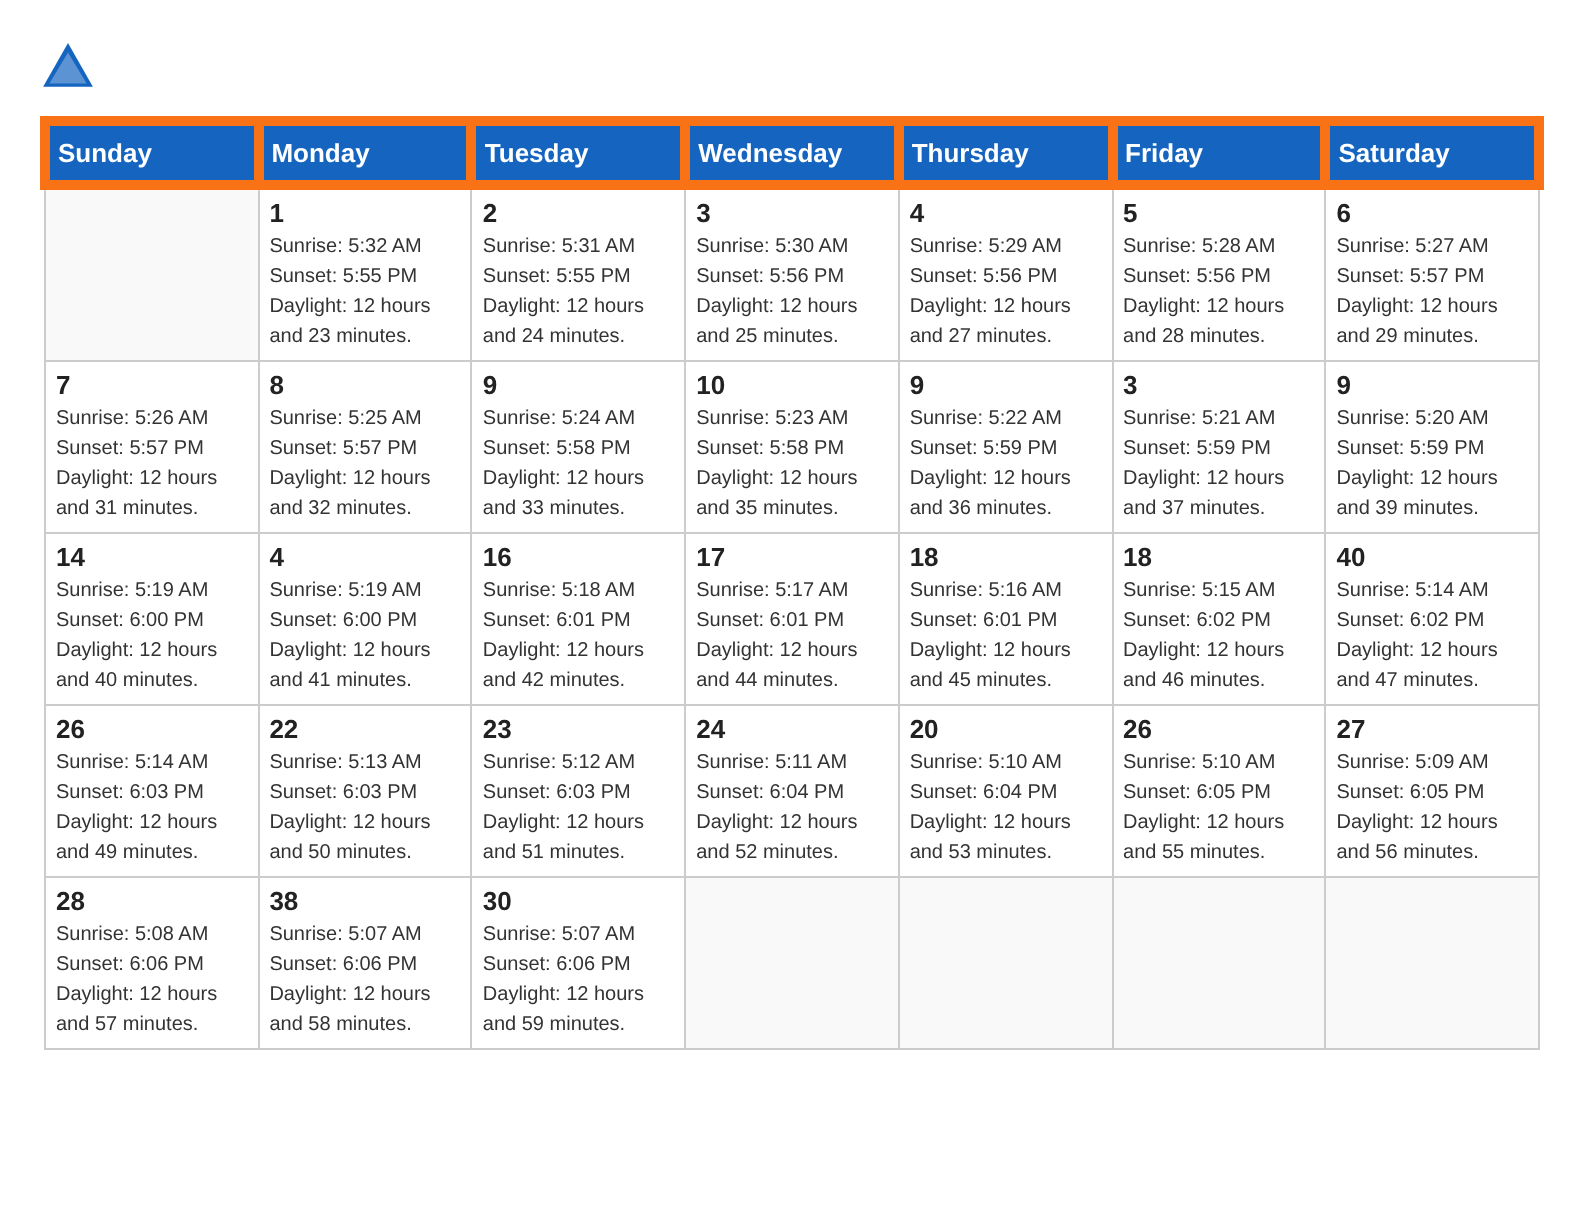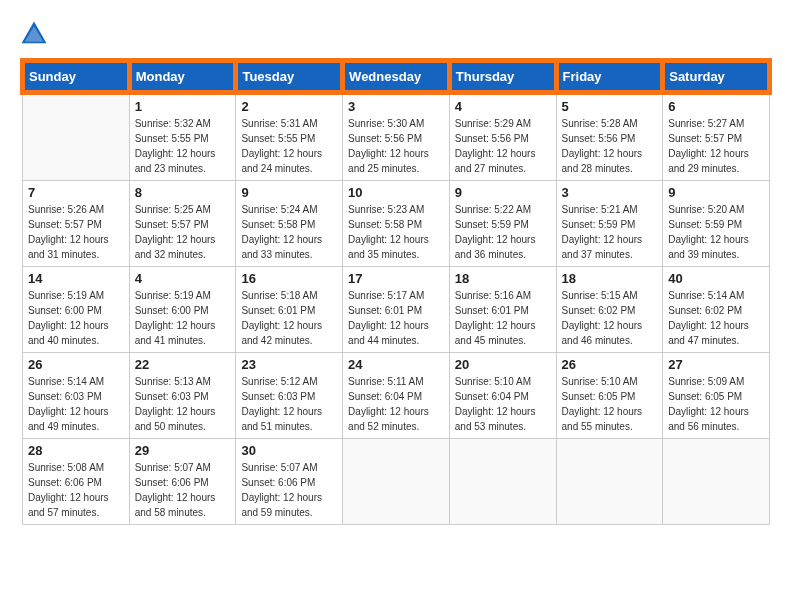--- a/index.html
+++ b/index.html
@@ -234,21 +234,21 @@
           <span class="day-num">27</span>
           <div class="day-info">Sunrise: 5:09 AM<br>Sunset: 6:05 PM<br>Daylight: 12 hours and 56 minutes.</div>
         </td>
       </tr>
       <tr>
         <td>
           <span class="day-num">28</span>
           <div class="day-info">Sunrise: 5:08 AM<br>Sunset: 6:06 PM<br>Daylight: 12 hours and 57 minutes.</div>
         </td>
         <td>
-          <span class="day-num">29</span>
+          <span class="day-num">38</span>
           <div class="day-info">Sunrise: 5:07 AM<br>Sunset: 6:06 PM<br>Daylight: 12 hours and 58 minutes.</div>
         </td>
         <td>
           <span class="day-num">30</span>
           <div class="day-info">Sunrise: 5:07 AM<br>Sunset: 6:06 PM<br>Daylight: 12 hours and 59 minutes.</div>
         </td>
         <td class="empty"></td>
         <td class="empty"></td>
         <td class="empty"></td>
         <td class="empty"></td>

